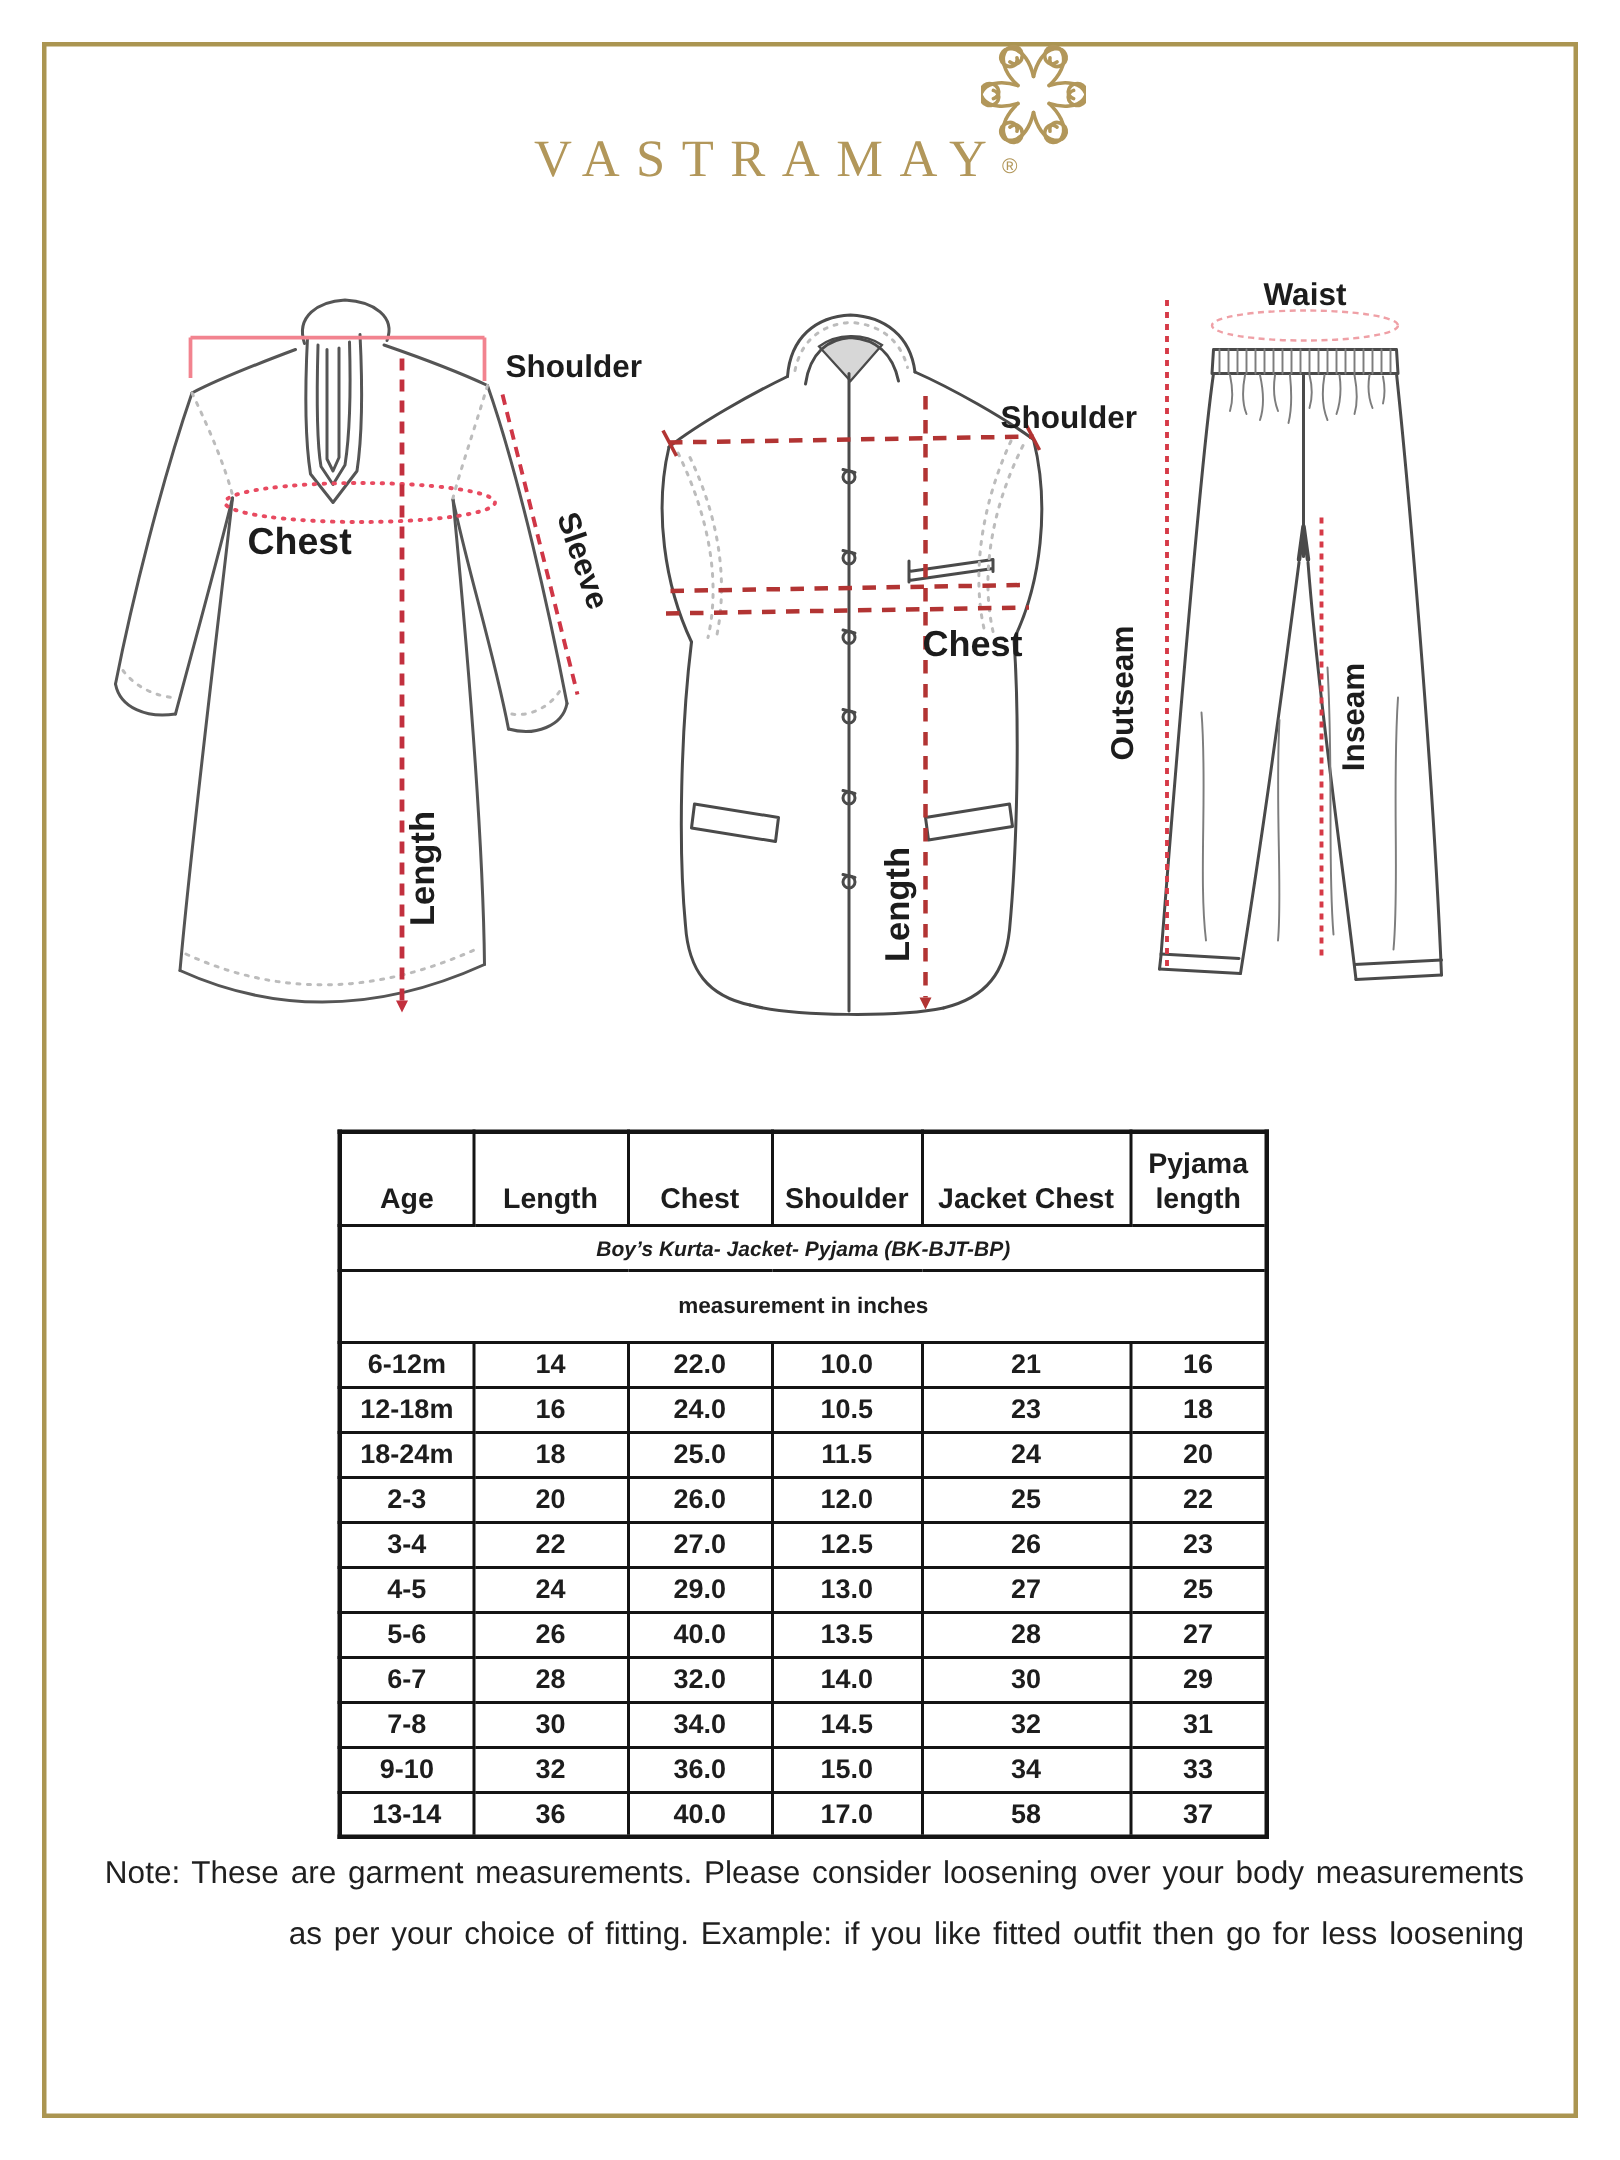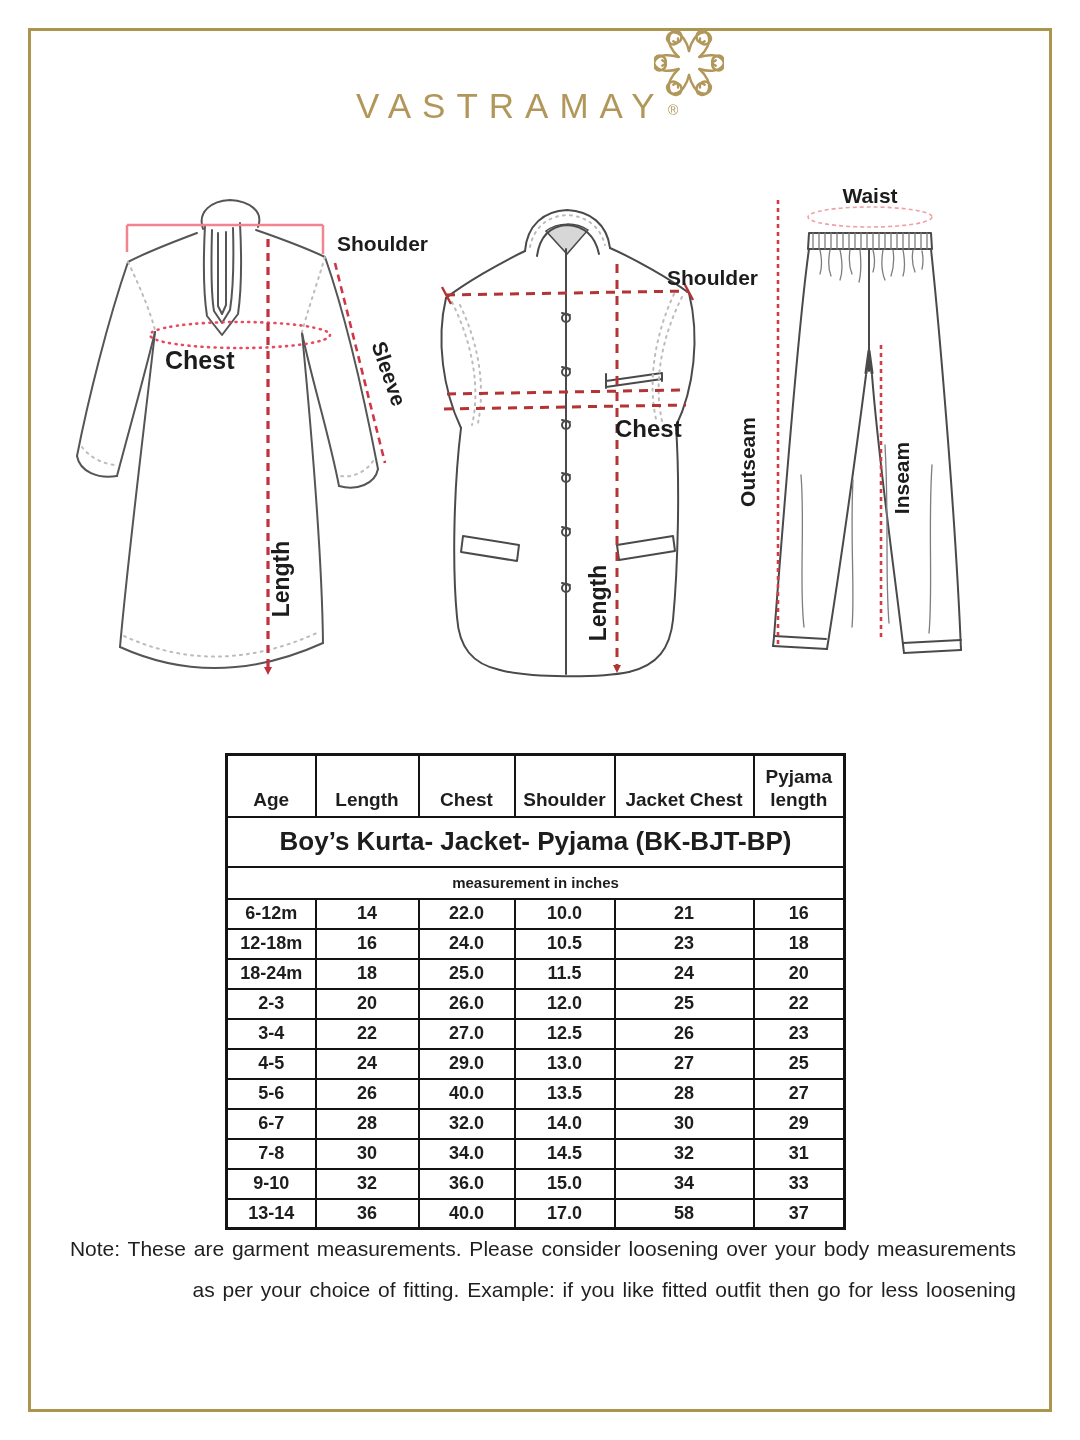--- a/index.html
+++ b/index.html
@@ -4,40 +4,40 @@
 <style>
   * { margin:0; padding:0; box-sizing:border-box; }
   html,body { background:#ffffff; }
   body { width:1080px; height:1440px; font-family:"Liberation Sans", sans-serif; position:relative; overflow:hidden; }
   .page { position:absolute; left:0; top:0; width:1080px; height:1440px; background:#ffffff; }
   .gold-frame { position:absolute; left:28px; top:28px; width:1024px; height:1384px;
                 border:3px solid #ab9551; pointer-events:none; }
 
   
   .brand-text { position:absolute; left:356px; top:86px; font-size:35px; letter-spacing:11px;
-                color:#b2975a; font-weight:400; white-space:nowrap; }
+                color:#b2975a; font-weight:400; white-space:nowrap;font-family:Liberation Serif, serif; }
   .brand-reg  { position:absolute; left:668px; top:102px; font-size:14px; color:#b2975a; }
   .brand-emblem { position:absolute; left:654px; top:28px; }
 
   
   .diagram { position:absolute; }
   .kurta-svg  { left:60px;  top:175px; }
   .jacket-svg { left:430px; top:185px; }
   .pyjama-svg { left:725px; top:175px; }
   .dlabel { font-family:"Liberation Sans", sans-serif; font-weight:bold; fill:#1c1c1c; }
   .fs21 { font-size:21px; } .fs23 { font-size:23px; } .fs24 { font-size:24px; } .fs25 { font-size:25px; }
 
   
   .size-table { position:absolute; left:225px; top:753px; width:618px;
                 border-collapse:collapse; table-layout:fixed; color:#1d1d1d;
                 border:3px solid #141414; }
   .size-table td, .size-table th { border:2px solid #141414; text-align:center; font-weight:bold;
                                    font-family:"Liberation Sans", sans-serif; }
-  .size-table .title-cell    { font-size:26px; height:50px; }
-  .size-table .subtitle-cell { font-size:15px; height:32px; }
+  .size-table .title-cell    { font-size:14px; height:30px;font-style:italic; }
+  .size-table .subtitle-cell { font-size:15px; height:48px; }
   .size-table thead th { font-size:19px; height:62px; vertical-align:bottom; padding-bottom:4px;
                          white-space:pre-line; line-height:1.22; }
   .size-table tbody td { font-size:18px; height:30px; }
 
   
   .note { position:absolute; left:56px; right:64px; top:1228px; text-align:right;
           font-size:21px; line-height:41px; color:#1f1f1f; word-spacing:2px; }
 </style>
 </head>
 <body>

